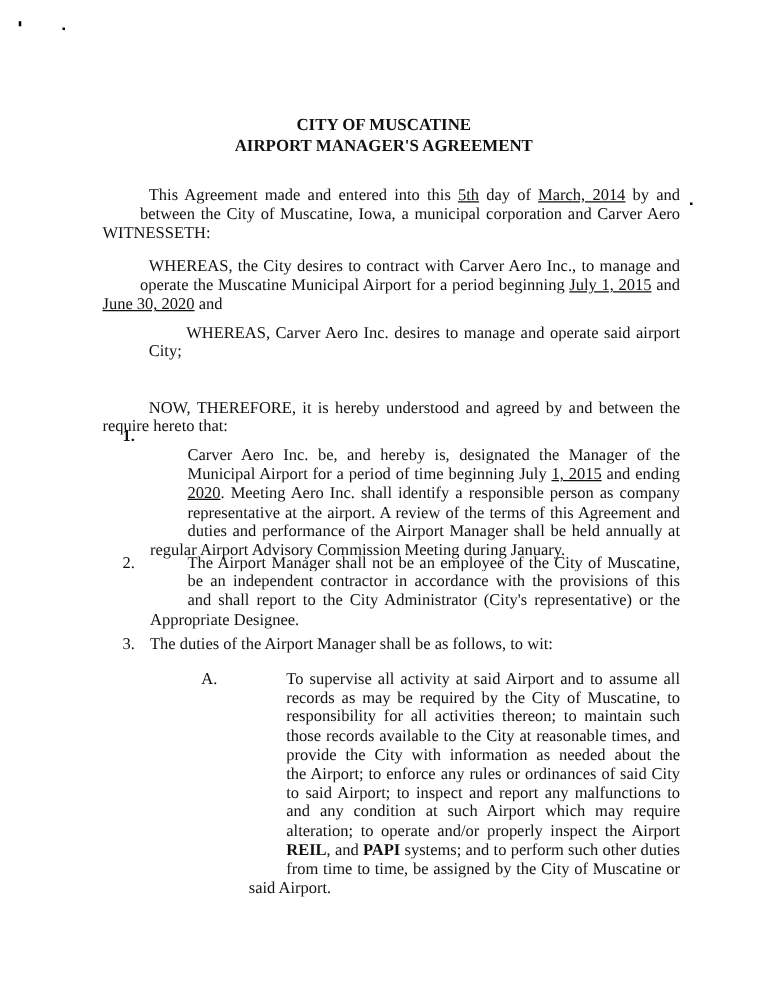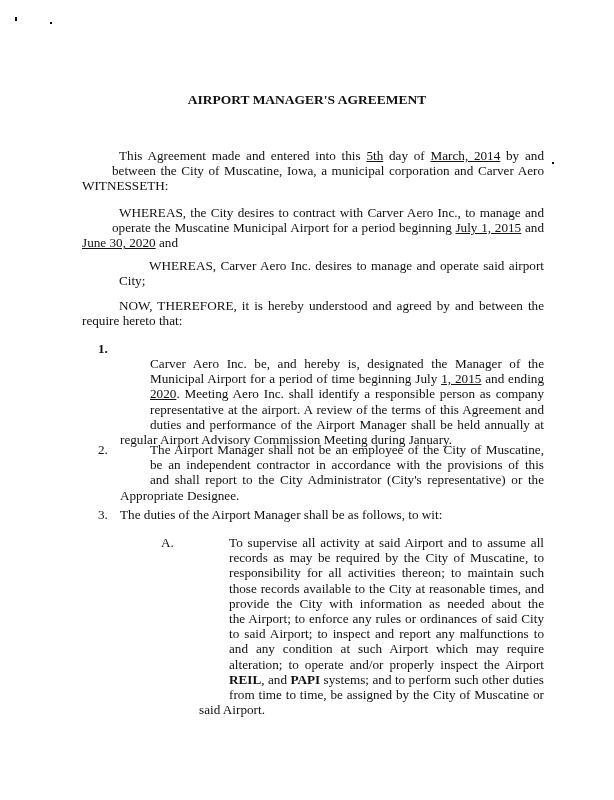--- a/index.html
+++ b/index.html
@@ -26,20 +26,21 @@
 </style>
 </head>
 <body>
 
 <div class="page">
 
   <div class="mark" style="left:15px;top:17px;width:2px;height:4px;"></div>
   <div class="mark" style="left:50px;top:22px;width:2px;height:2px;"></div>
 
   <div class="title" style="top:91px;">
+    <span class="line">CITY OF MUSCATINE</span>
     <span class="line">AIRPORT MANAGER'S AGREEMENT</span>
   </div>
 
   <div class="block" style="left:82px;top:148px;width:462px;">
     <span class="justify-line" style="padding-left:37px;">
       <span>This Agreement made and entered into this </span><span class="u">5th</span><span> day of </span><span class="u">March, 2014</span><span> by and</span>
     </span>
     <span class="justify-line">between the City of Muscatine, Iowa, a municipal corporation and Carver Aero Inc.,</span>
     <span class="line">WITNESSETH:</span>
   </div>
@@ -52,21 +53,21 @@
     </span>
     <span class="line"><span class="u">June 30, 2020</span><span> and</span></span>
   </div>
 
   <div class="block" style="left:119px;top:258px;width:425px;">
     <span class="justify-line">WHEREAS, Carver Aero Inc. desires to manage and operate said airport for said</span>
     <span class="line">City;</span>
   </div>
 
   <div class="block" style="left:82px;top:298px;width:462px;">
-    <span class="justify-line" style="padding-left:37px;">NOW, THEREFORE, it is hereby understood and agreed by and between the</span>
+    <span class="justify-line" style="padding-left:37px;margin-top:20px;">NOW, THEREFORE, it is hereby understood and agreed by and between the</span>
     <span class="line">require hereto that:</span>
   </div>
 
   <span class="num b" style="left:98px;top:341px;">1.</span>
   <div class="block" style="left:120px;top:356px;width:424px;">
     <span class="justify-line">Carver Aero Inc. be, and hereby is, designated the Manager of the Muscatine</span>
     <span class="justify-line">
       <span>Municipal Airport for a period of time beginning July </span><span class="u">1, 2015</span><span> and ending </span><span class="u">June 30,</span>
     </span>
     <span class="justify-line"><span class="u">2020</span><span>. Meeting Aero Inc. shall identify a responsible person as company</span></span>

